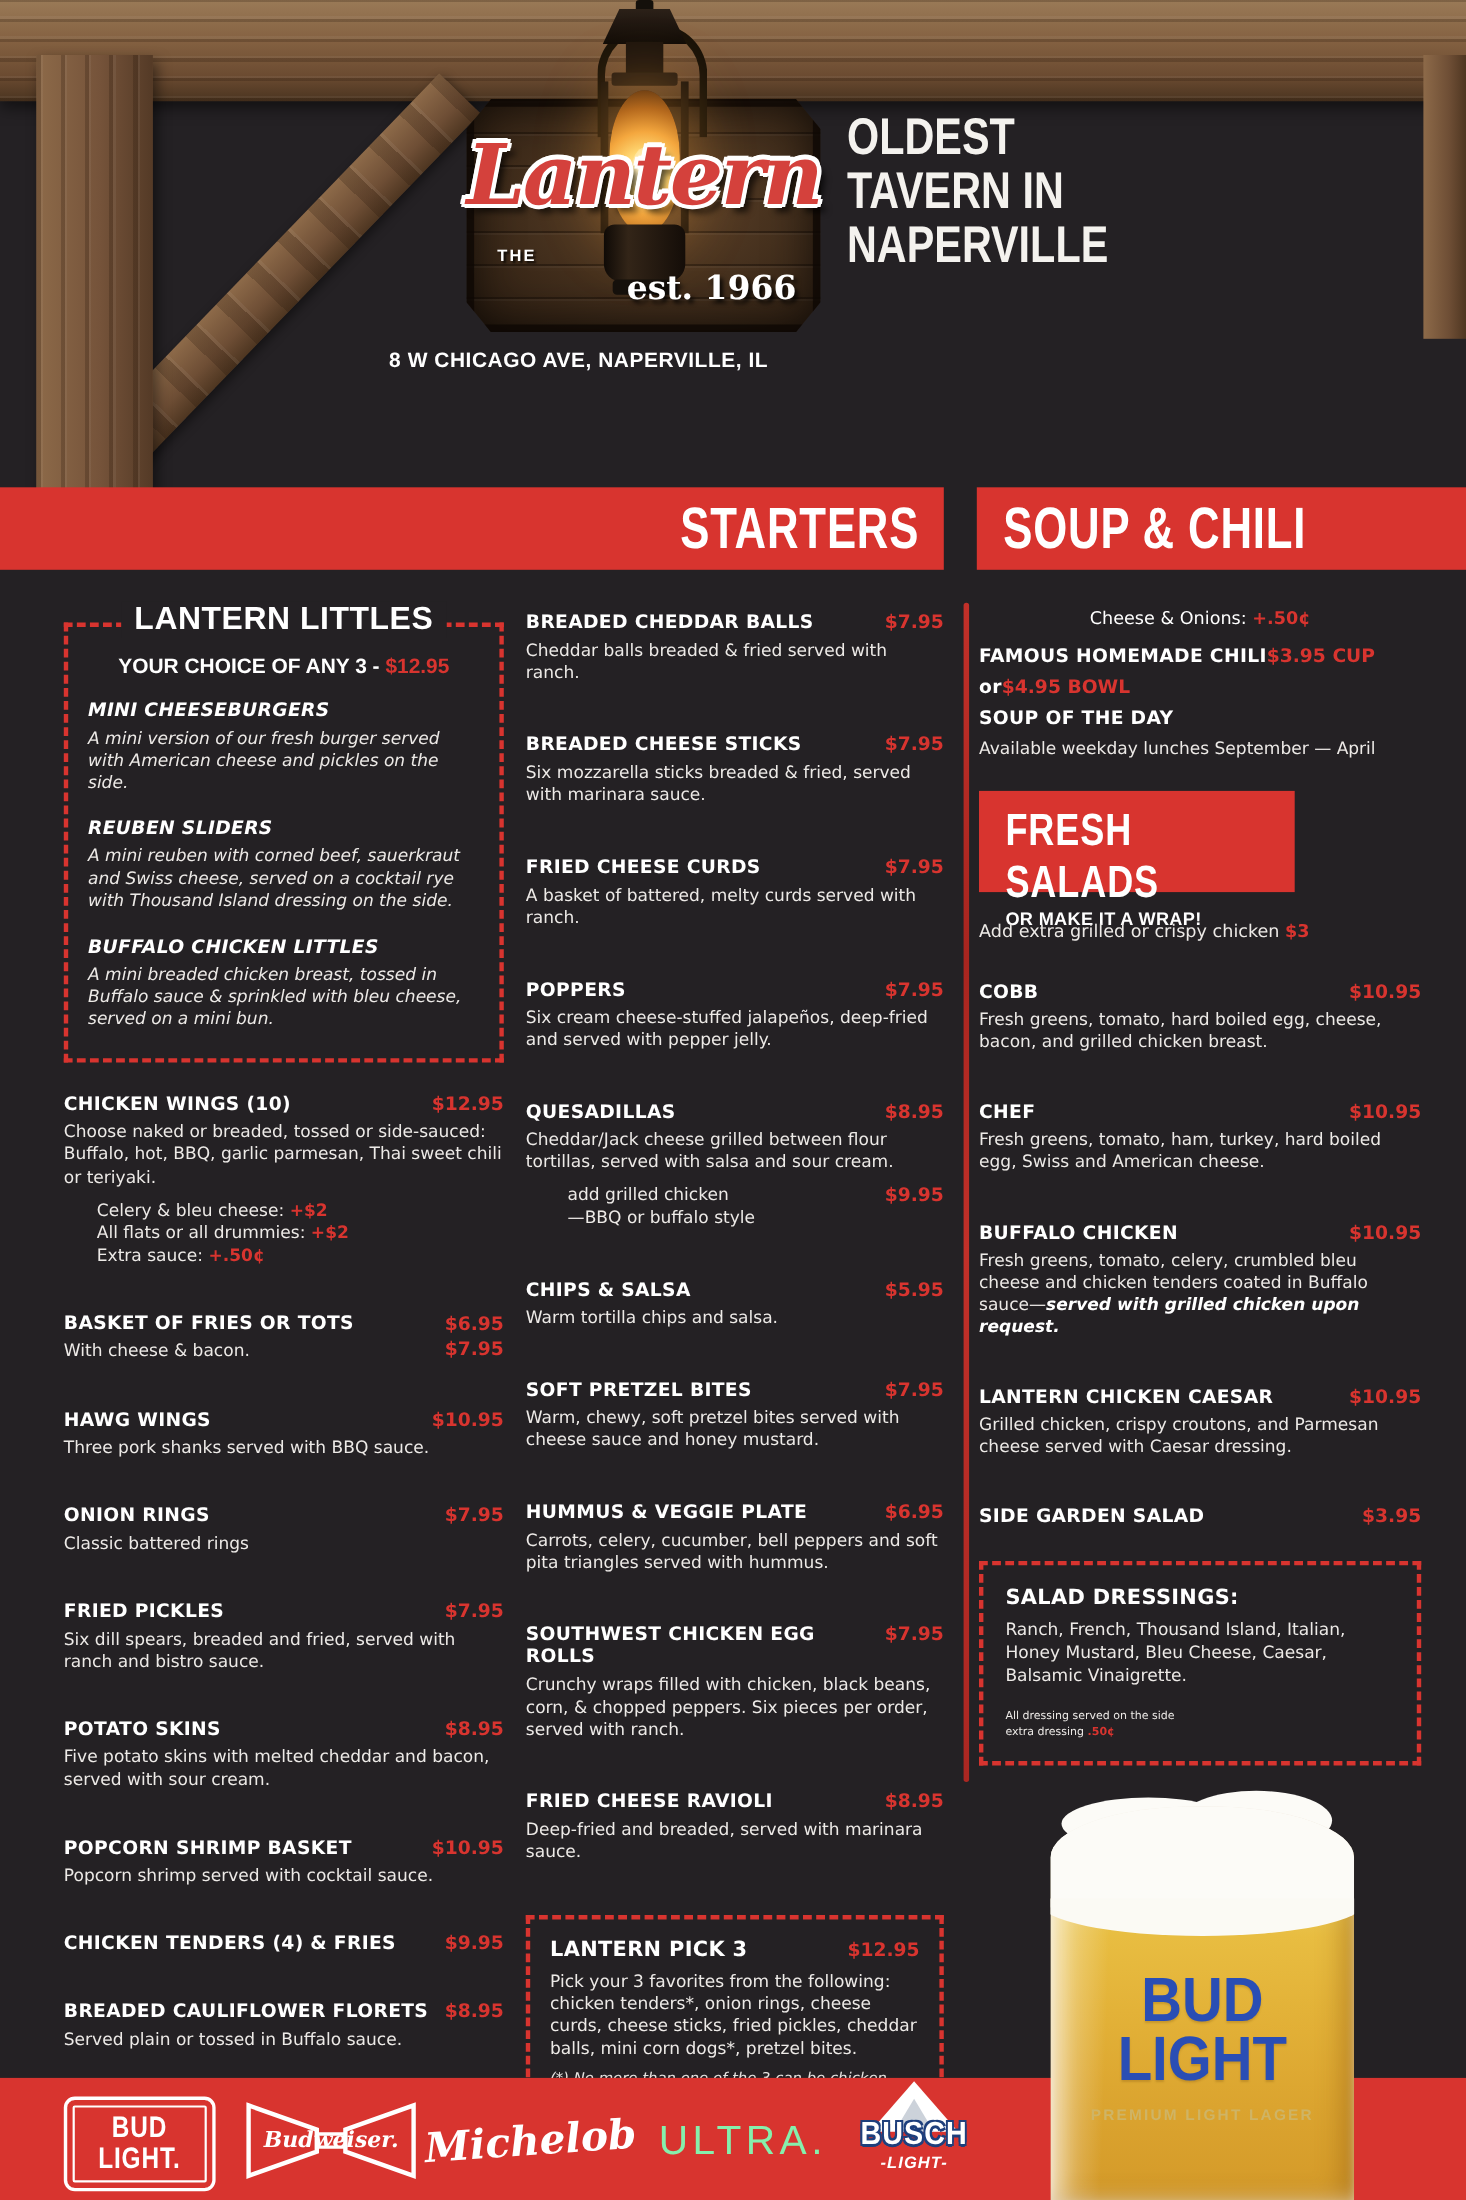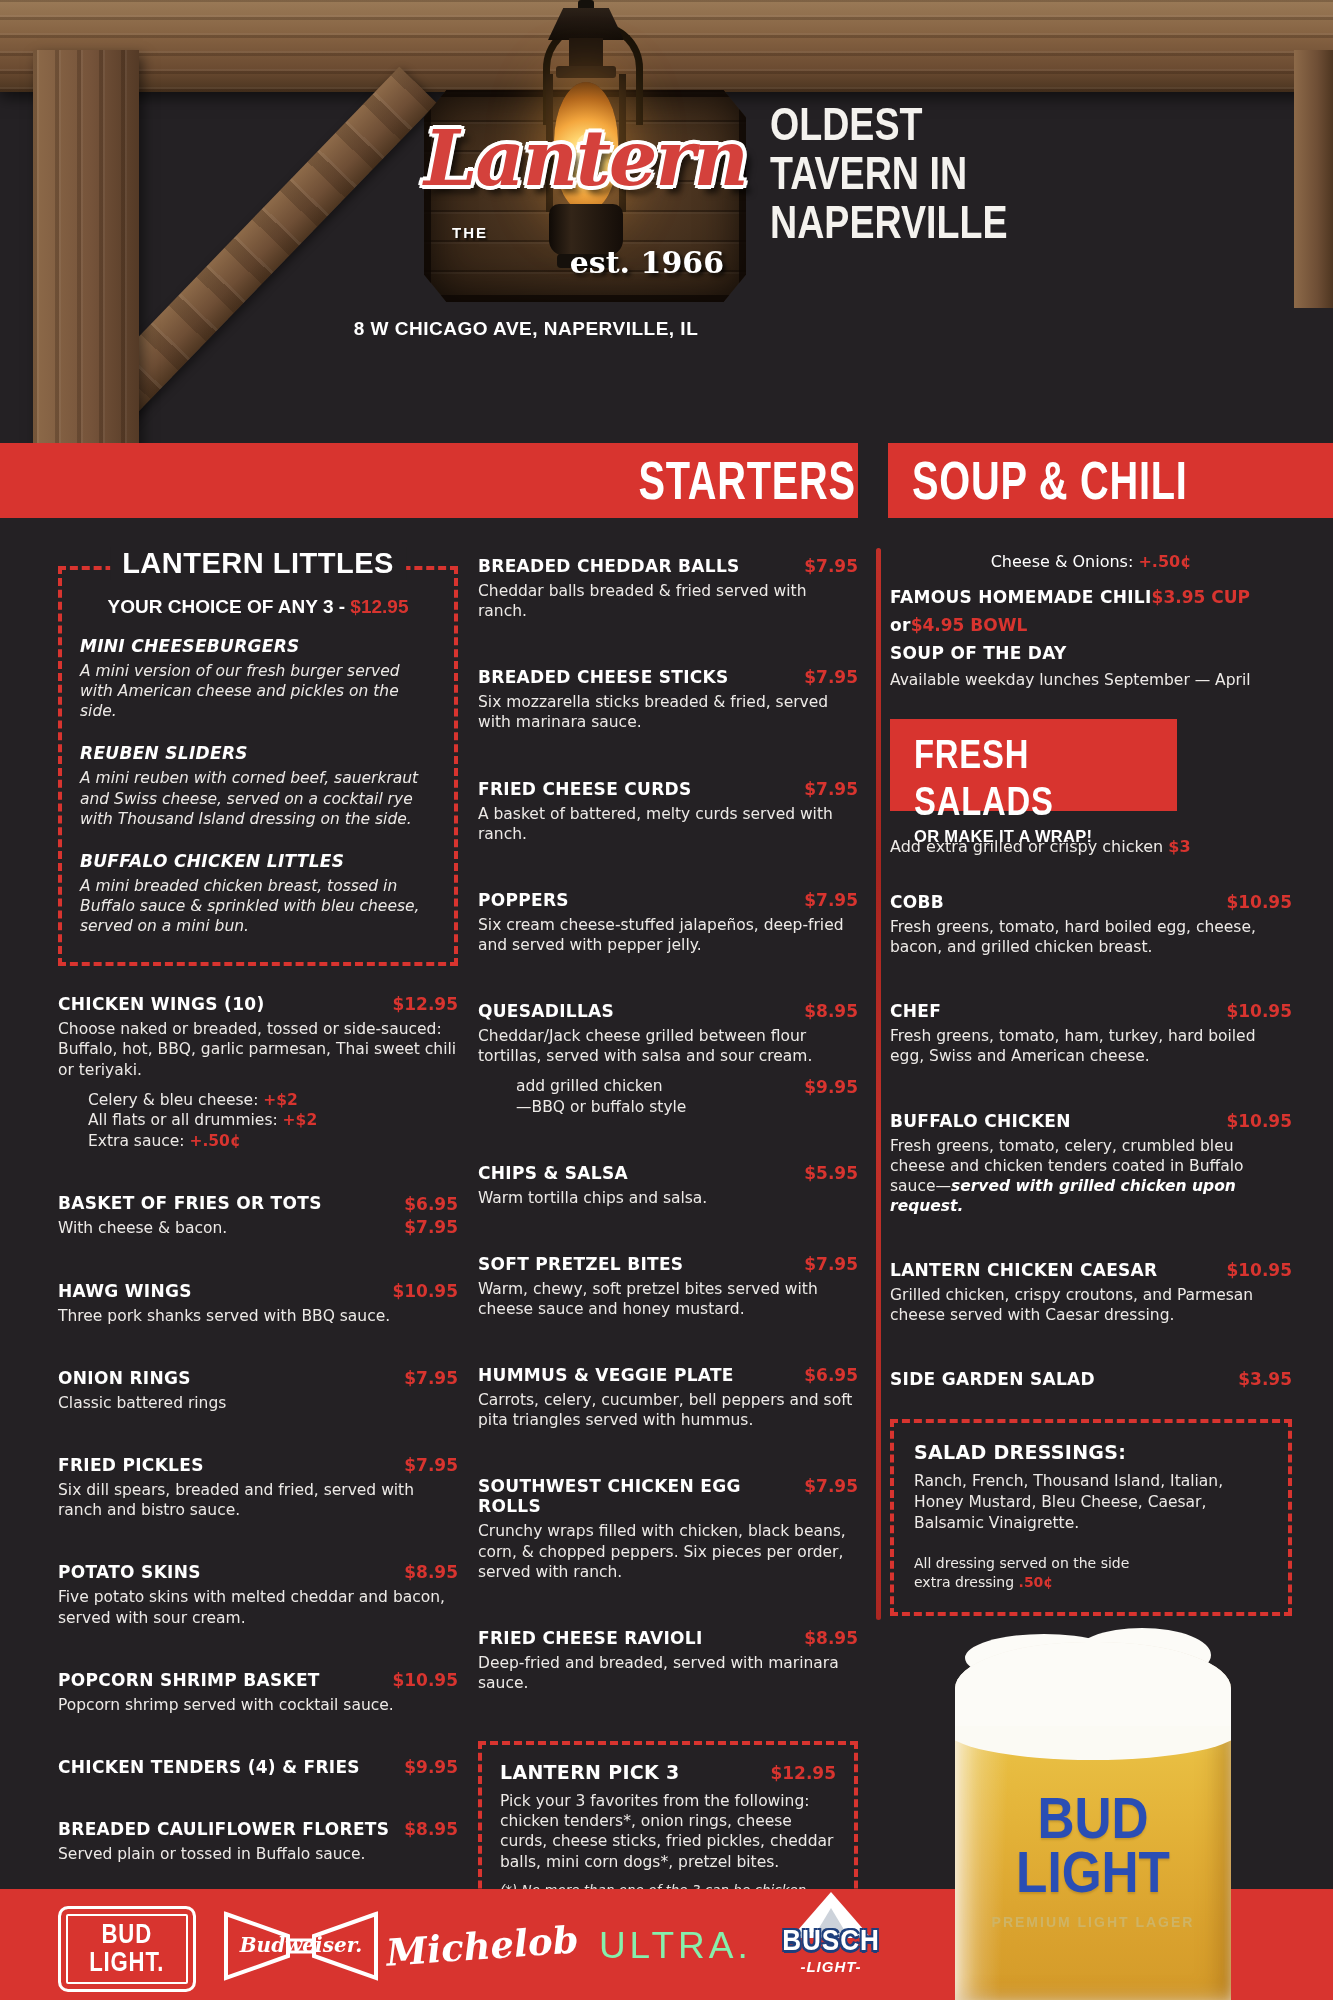--- a/index.html
+++ b/index.html
@@ -57,21 +57,21 @@
            text-shadow:-3px -3px 0 #fff,3px -3px 0 #fff,-3px 3px 0 #fff,3px 3px 0 #fff,0 -4px 0 #fff,0 4px 0 #fff,-4px 0 0 #fff,4px 0 0 #fff,7px 8px 6px rgba(0,0,0,.65); }
   .logo-est { position:absolute; right:22px; bottom:22px; font-family:"DejaVu Serif",serif; font-weight:700; font-size:30px; color:#fff; text-shadow:3px 3px 4px rgba(0,0,0,.8); }
 
   .tagline { position:absolute; left:770px; top:100px; z-index:3; font-family:"Liberation Sans",sans-serif;
            font-weight:800; font-size:47px; line-height:1.04; color:#f4f2ee; transform:scaleX(.8); transform-origin:left top; }
   .address { position:absolute; left:330px; top:318px; width:392px; text-align:center; z-index:3;
            font-family:"Liberation Sans",sans-serif; font-weight:700; font-size:19px; letter-spacing:.5px; color:#fff; }
 
   
   .band { position:absolute; top:443px; height:75px; background:#d8342f; z-index:2; display:flex; align-items:center; }
-  .band-left { left:0; width:858px; justify-content:flex-end; padding-right:2px; box-sizing:border-box; }
+  .band-left { left:0; width:858px; justify-content:flex-end; padding-right:22px; box-sizing:border-box; }
   .band-right { left:888px; width:445px; padding-left:24px; box-sizing:border-box; }
   .band-text { font-family:"Liberation Sans",sans-serif; font-weight:800; font-size:53px; color:#fff; letter-spacing:1px; transform:scaleX(.75); }
   .band-left .band-text { transform-origin:right center; }
   .band-right .band-text { transform-origin:left center; }
 
   
   .col { position:absolute; }
   .col1 { left:58px;  top:566px; width:400px; }
   .col2 { left:478px; top:556px; width:380px; }
   .col3 { left:890px; top:552px; width:402px; }
@@ -122,21 +122,21 @@
   .salad-band { width:287px; height:92px; background:#d8342f; margin:30px 0 0 0; padding:12px 0 0 24px; box-sizing:border-box; }
   .salad-band-title { font-family:"Liberation Sans",sans-serif; font-weight:800; font-size:41px; color:#fff; transform:scaleX(.8); transform-origin:left top; letter-spacing:1px; }
   .salad-band-sub { font-family:"Liberation Sans",sans-serif; font-weight:800; font-size:16.5px; color:#fff; margin-top:2px; letter-spacing:.3px; }
   .salad-note { font-size:16px; color:#edeae7; margin:26px 0 36px; }
   .col3 .mi { margin-bottom:44px; }
   .desc-em { font-style:italic; font-weight:700; color:#fff; }
 
   .dressing-box { padding:18px 20px 20px; margin-top:14px; }
   .dressing-title { font-weight:800; font-size:19px; color:#fff; letter-spacing:.3px; }
   .dressing-list { font-size:15.5px; line-height:1.35; color:#edeae7; margin-top:8px; }
-  .dressing-note { font-size:14px; line-height:1.35; color:#edeae7; margin-top:20px; }
+  .dressing-note { font-size:10px; line-height:1.35; color:#edeae7; margin-top:20px; }
 
   
   .footer-bar { position:absolute; left:0; top:1889px; width:1333px; height:111px; background:#d8342f; z-index:4; }
 
   .beer-glass { position:absolute; left:955px; top:1642px; width:276px; height:358px; z-index:6; }
   .bg-lump { position:absolute; background:#fcfbf7; border-radius:50%; }
   .lump1 { left:10px; top:-8px; width:158px; height:48px; }
   .lump2 { left:118px; top:-14px; width:138px; height:54px; }
   .bg-body { position:absolute; inset:0; overflow:hidden; border-radius:48% 48% 0 0 / 13% 13% 0 0;
       background:linear-gradient(92deg, rgba(255,255,255,.45), rgba(255,255,255,0) 20%),

